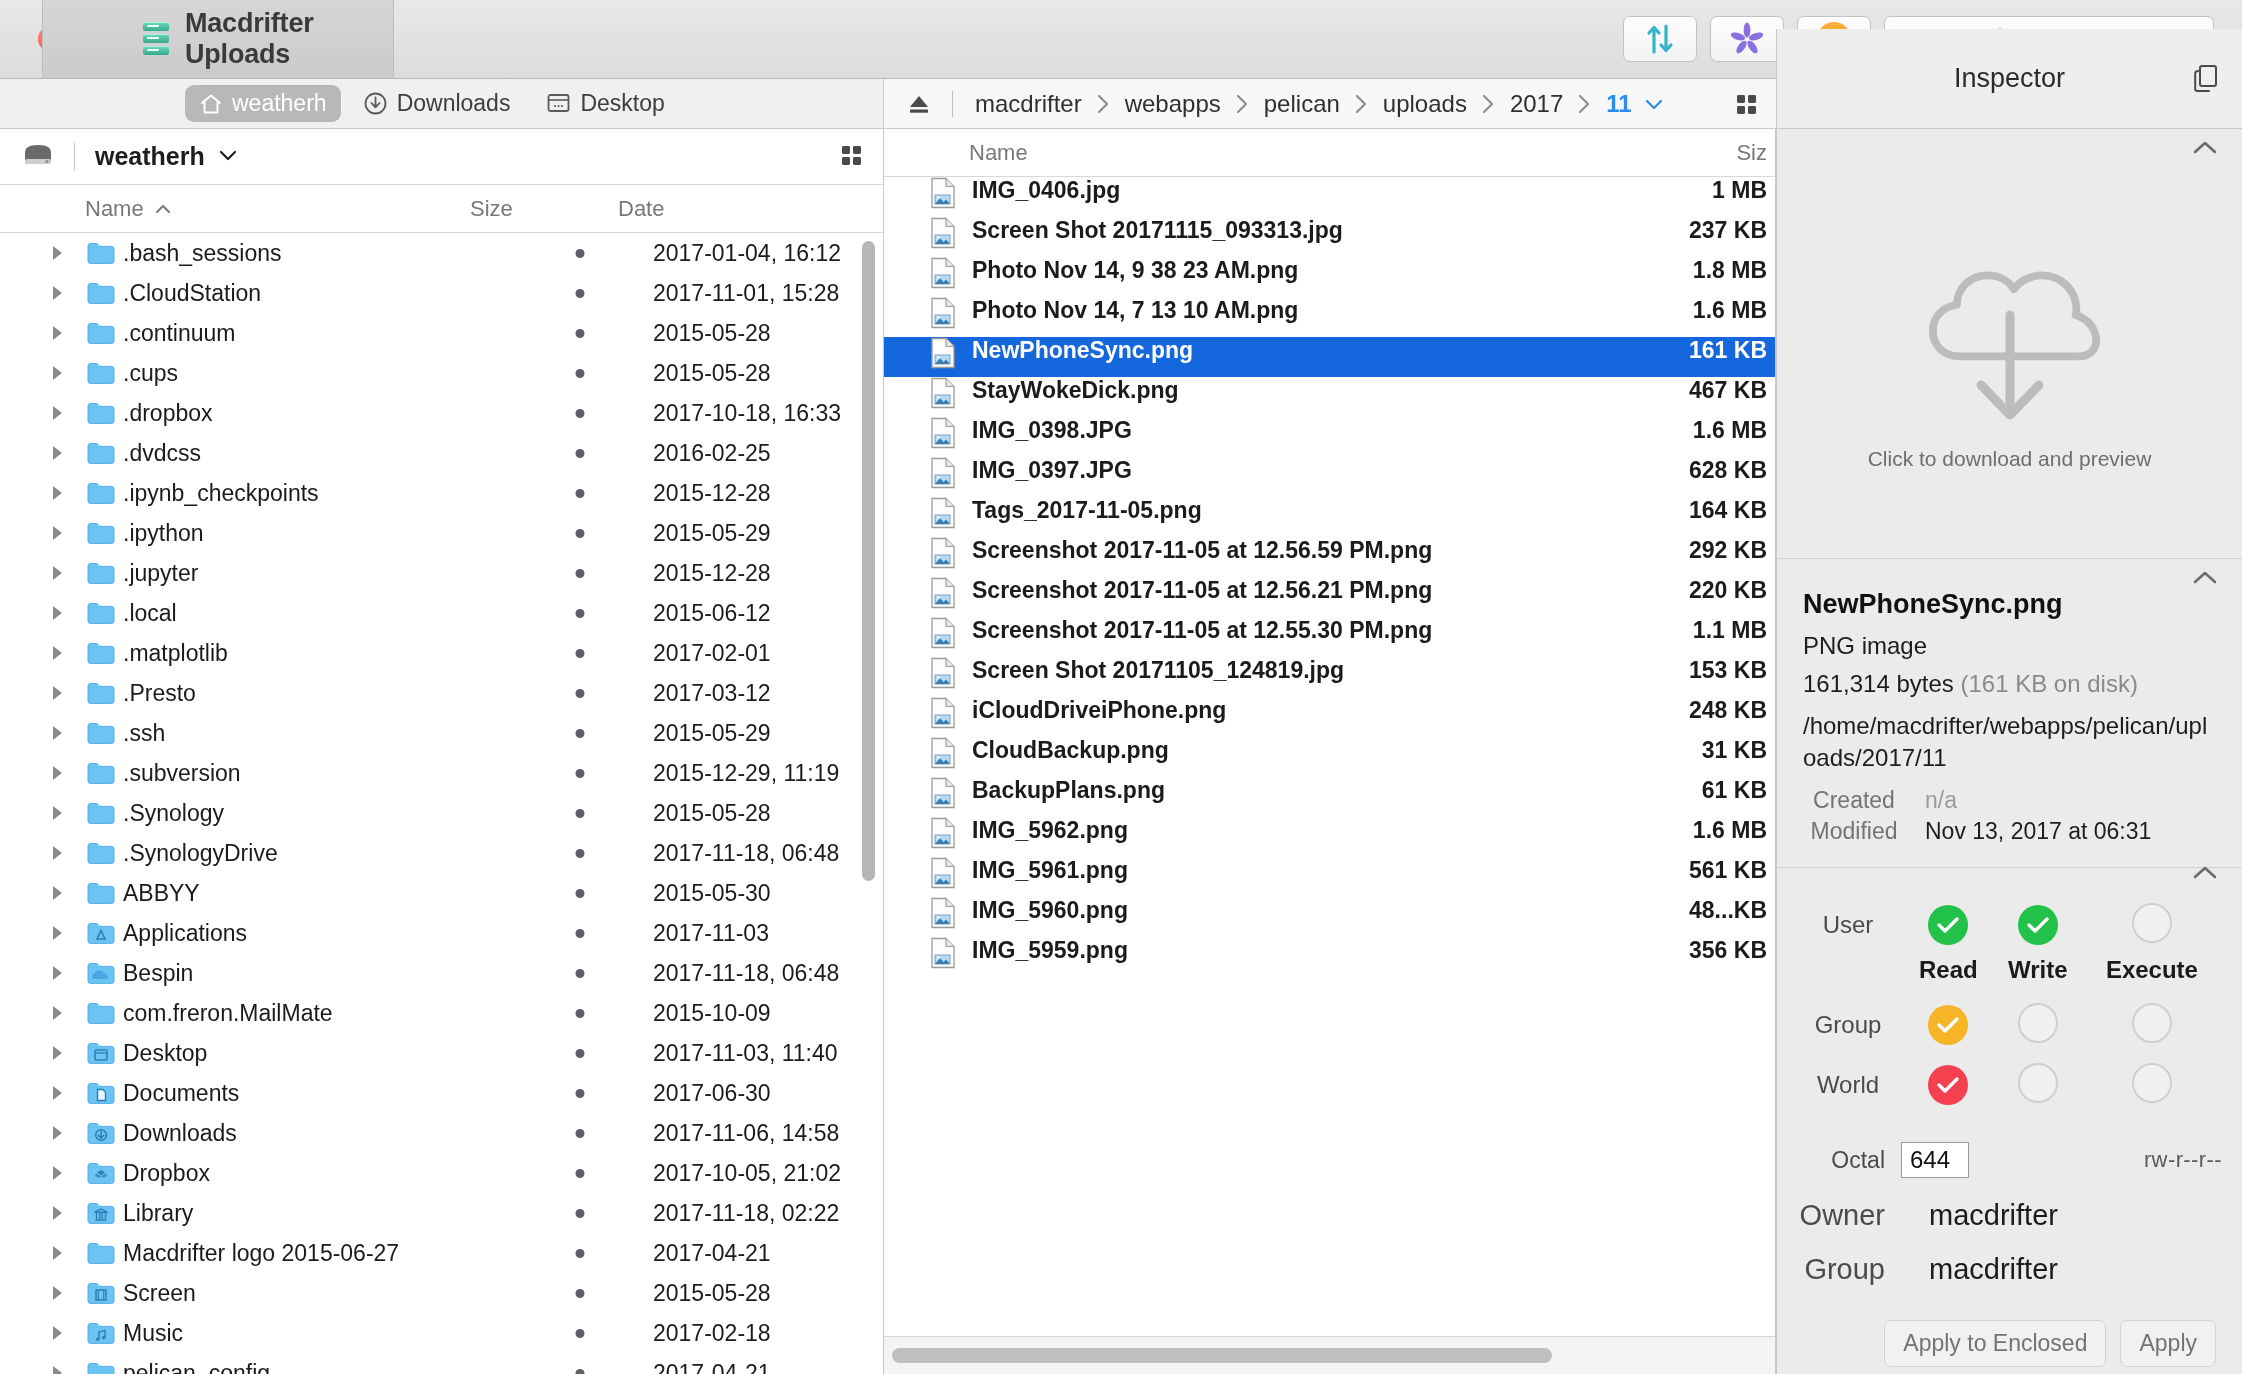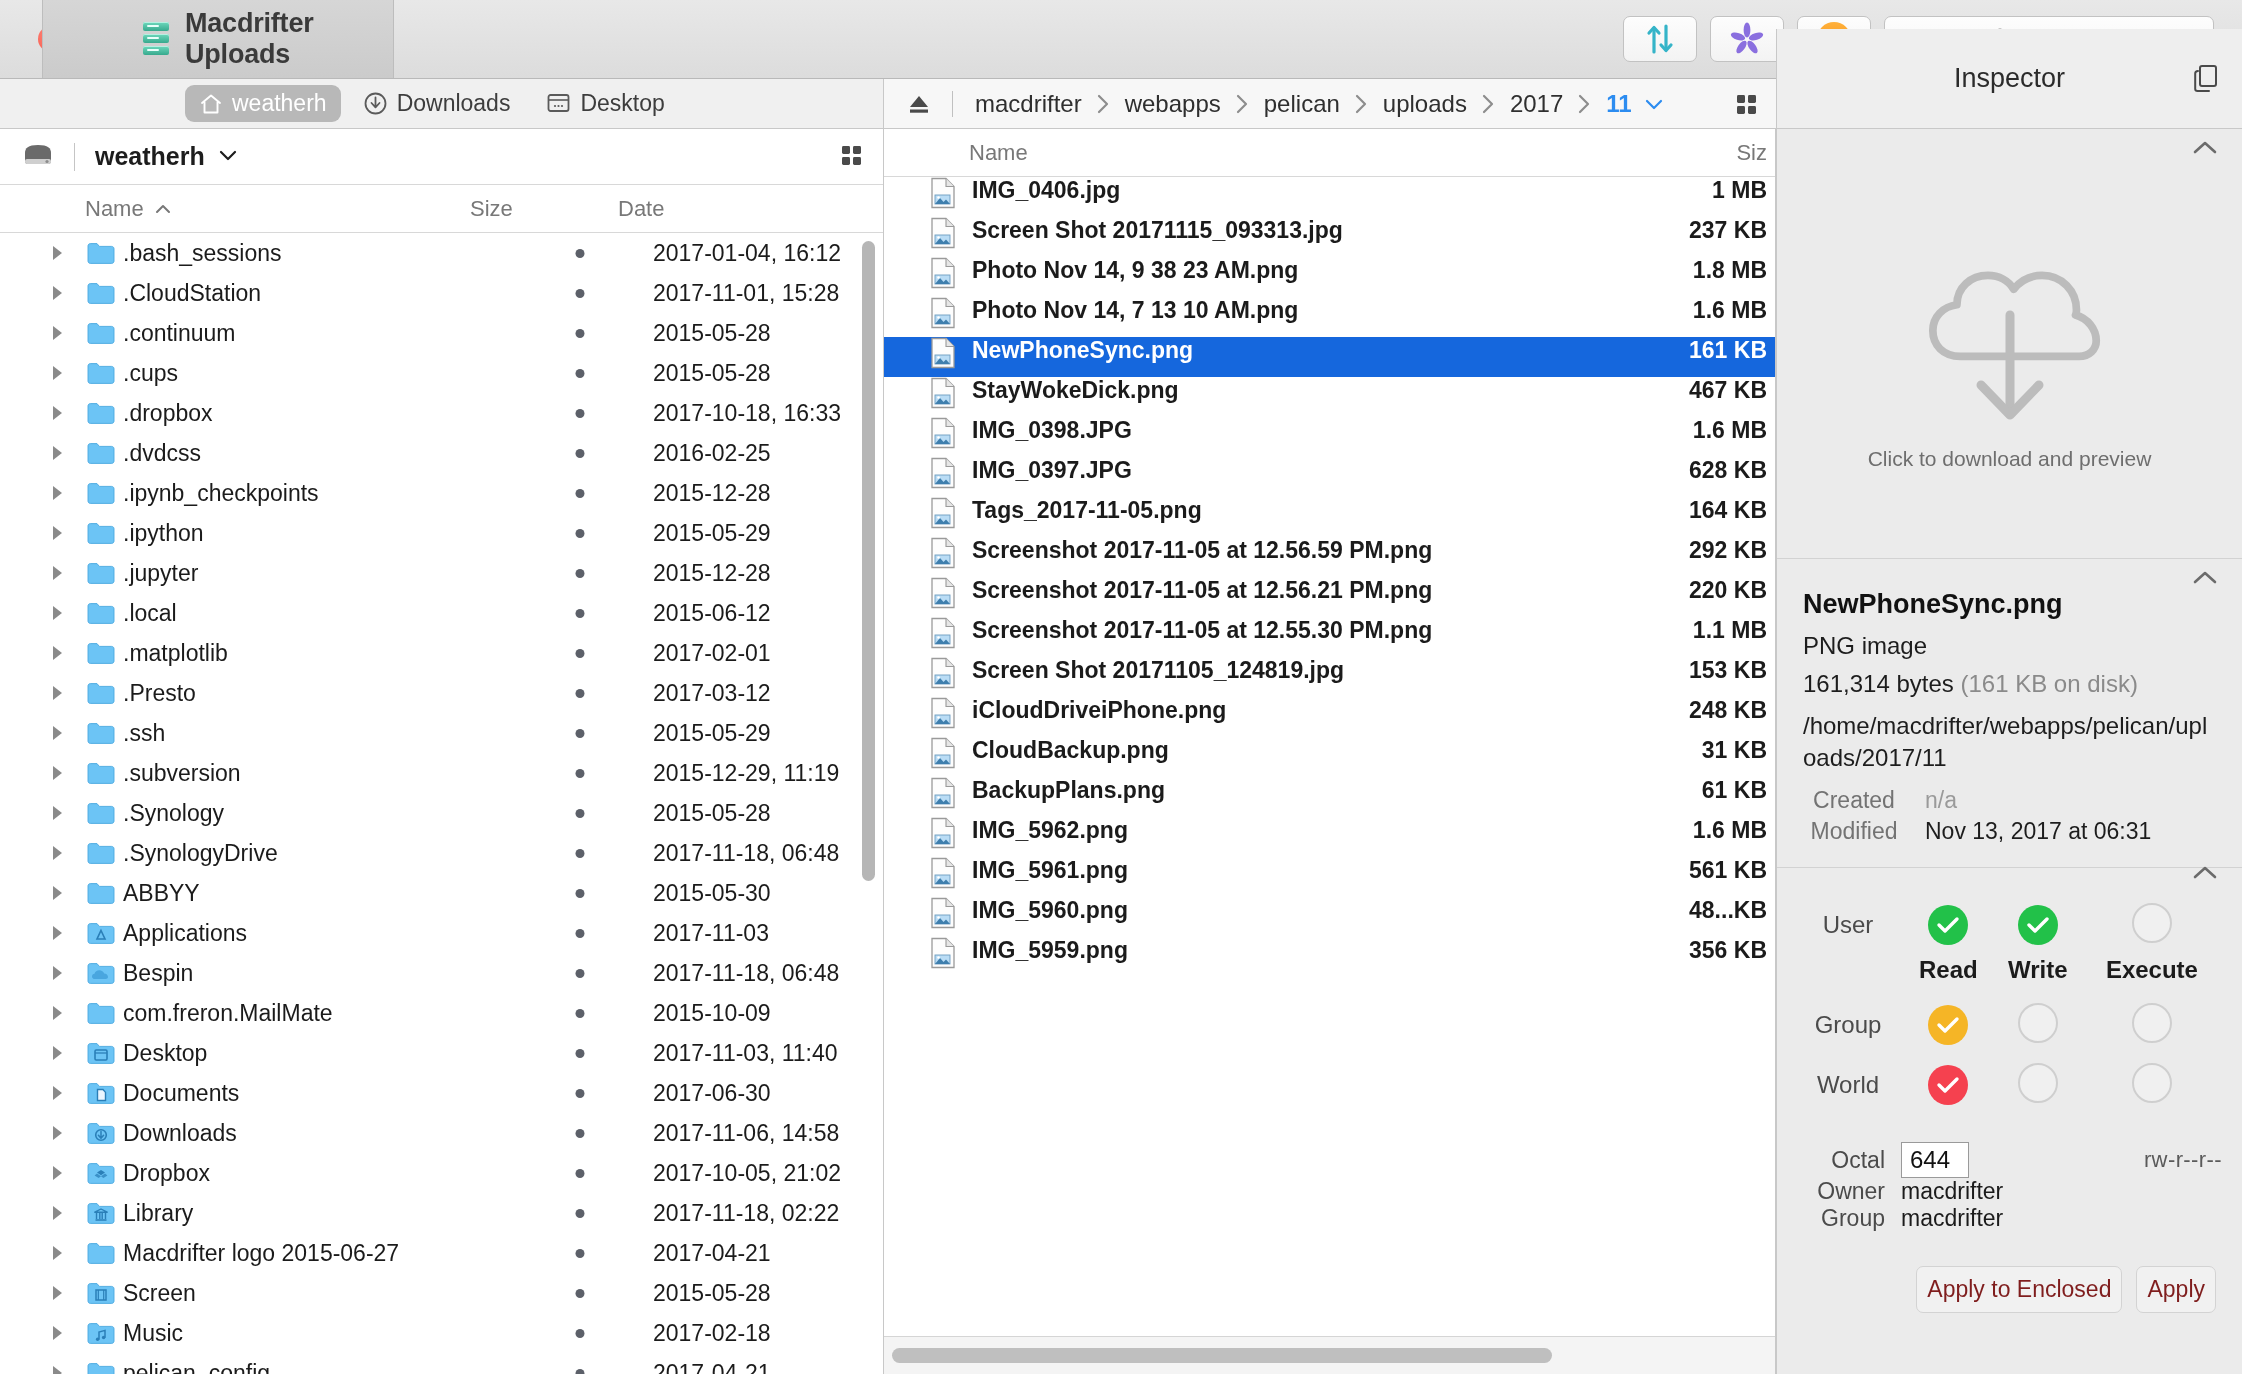--- a/index.html
+++ b/index.html
@@ -216,27 +216,27 @@
   .cb.amber { background: #f5b526; }
   .cb.red { background: #f5414f; }
   .cb svg { display:block; }
   .octal-row { display:flex; align-items:center; margin-top: 26px; }
   .octal-lbl { font-size: 23px; color: #4b4b4b; width: 104px; text-align:right; padding-right: 16px; flex:0 0 104px; }
   .octal-field {
     width: 68px; height: 36px; background:#fff; border:1px solid #9a9a9a;
     font-size: 24px; color:#111; display:flex; align-items:center; padding-left: 8px;
   }
   .octal-str { margin-left: auto; font-size: 22px; color: #5a5a5a; letter-spacing: .4px; font-family:"Liberation Sans", sans-serif; }
-  .ogrow { display:flex; align-items:center; margin-top: 0; font-size: 23px; }
+  .ogrow { display:flex; align-items:center; margin-top: 21px; font-size: 29px; gap: 28px; }
   .ogrow .k { width: 104px; text-align:right; padding-right: 16px; color:#4b4b4b; flex:0 0 104px; }
   .ogrow .v { color:#1b1b1b; }
   .btn-row { display:flex; justify-content:flex-end; gap: 14px; margin-top: 34px; padding-right: 6px; }
   .btn {
     border: 1px solid #d3d3d3; background: #f1f1f1; border-radius: 7px;
-    font-size: 23px; color: #7f1d1d; padding: 9px 10px;
+    font-size: 23px; color: #737373; padding: 9px 18px;
   }
 </style>
 </head>
 <body>
 
 <div class="app">
 
   <div class="titlebar">
     <div class="traffic">
       <span class="tl-dot tl-red"></span>

